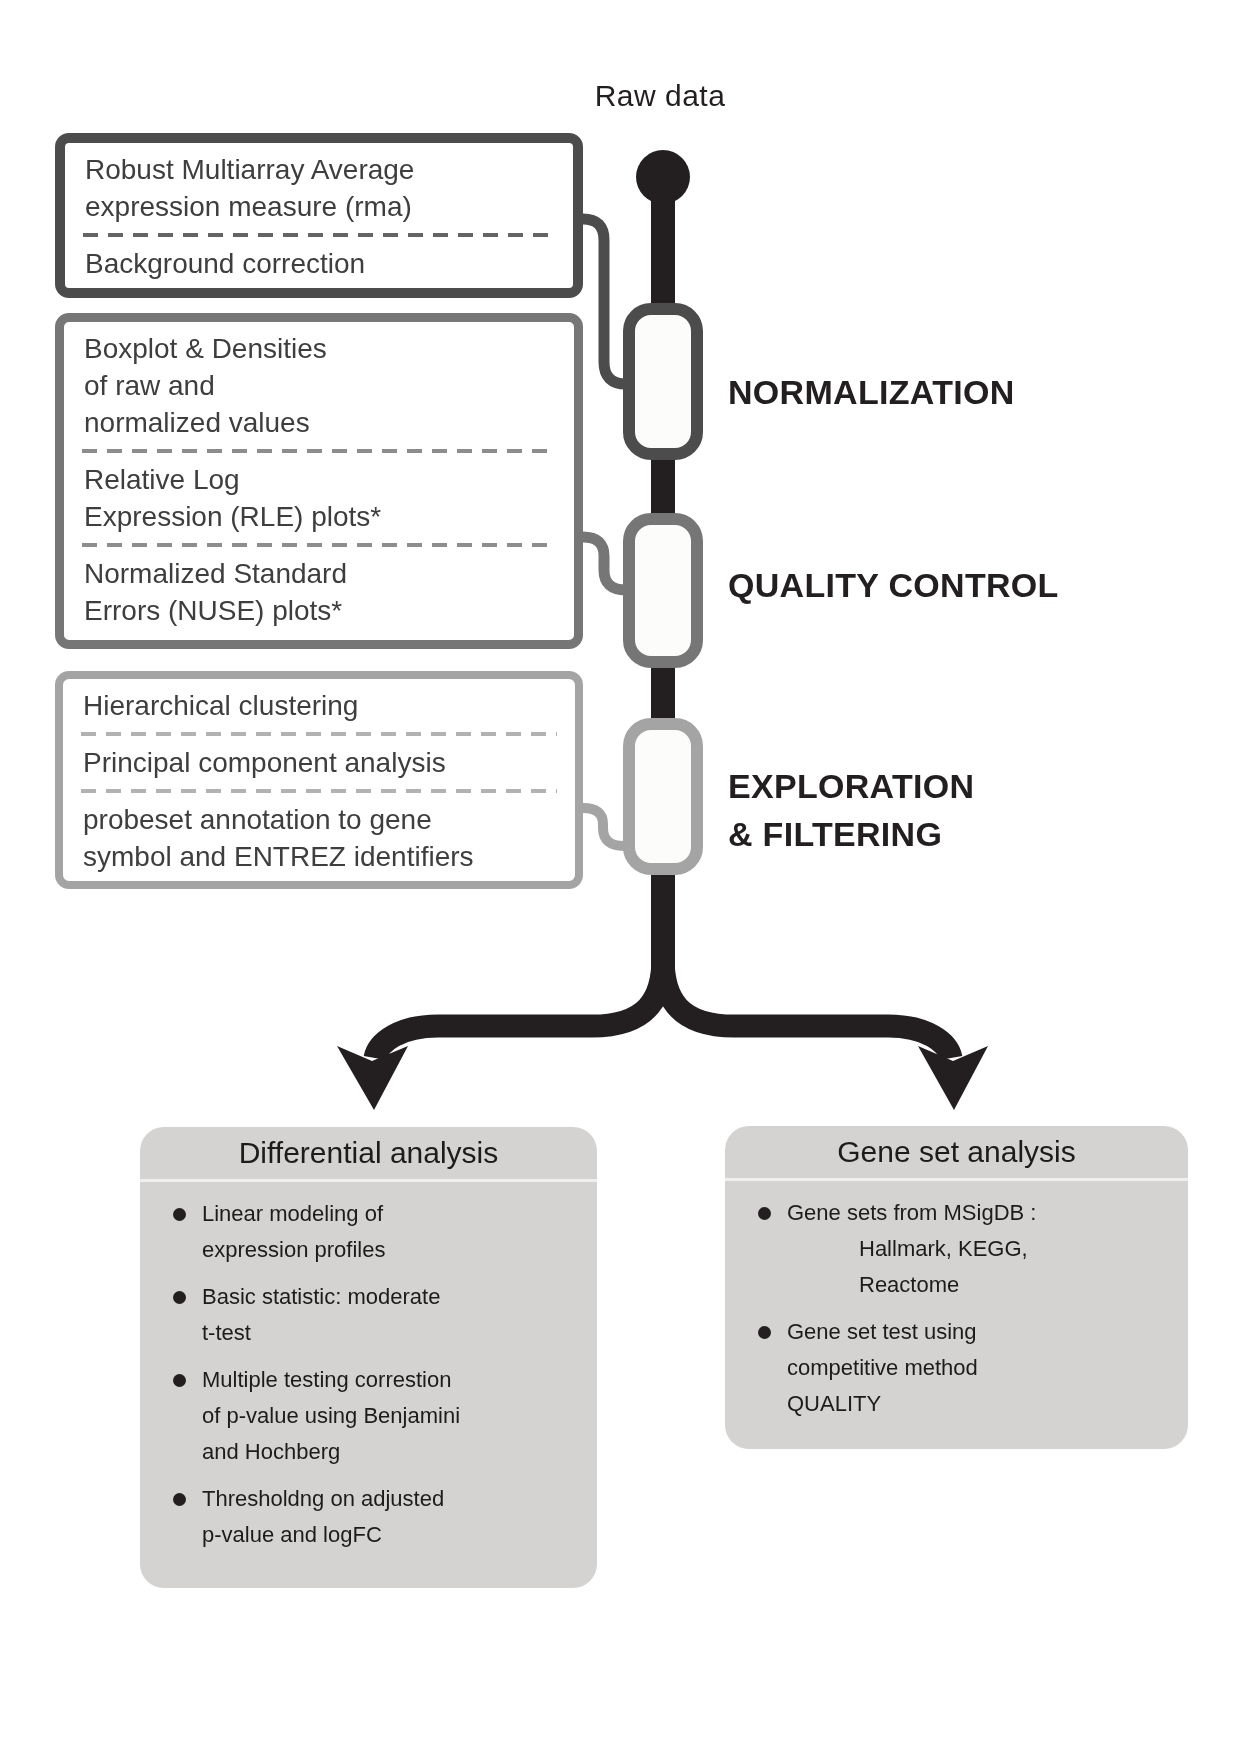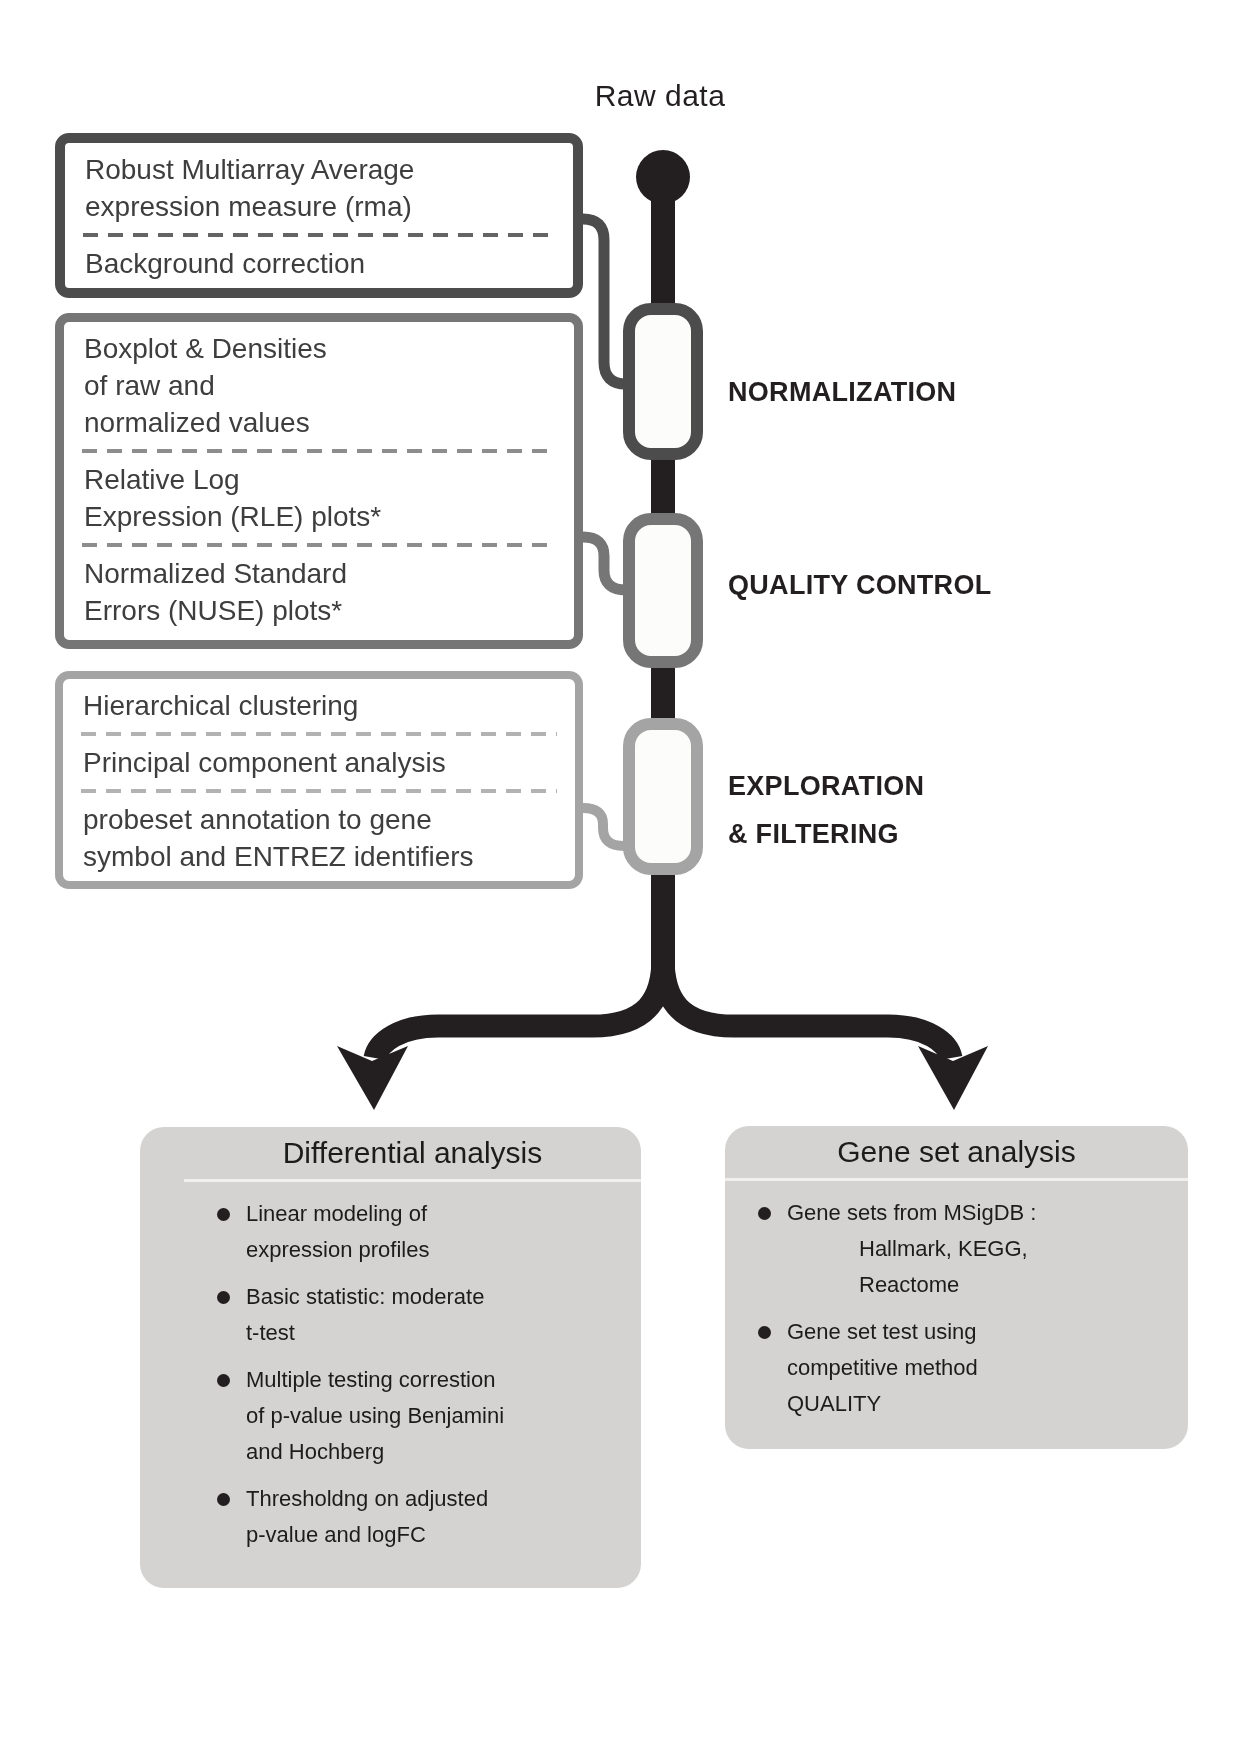--- a/index.html
+++ b/index.html
@@ -48,32 +48,32 @@
   .node{
     position:absolute;left:623px;width:80px;box-sizing:border-box;
     background:var(--node-fill);border-radius:28px;
   }
   .node.n1{top:303px;height:157px;border:12px solid var(--tone-dark);}
   .node.n2{top:513px;height:155px;border:12px solid var(--tone-medium);}
   .node.n3{top:718px;height:157px;border:12px solid var(--tone-light);}
 
   .stage-label{
     position:absolute;left:728px;width:420px;color:var(--ink);
-    font-size:27px;font-weight:bold;line-height:48px;letter-spacing:.3px;
+    font-size:34px;font-weight:bold;line-height:48px;letter-spacing:.3px;
   }
   .stage-label.l1{top:368px;}
   .stage-label.l2{top:561px;}
   .stage-label.l3{top:762px;}
 
   
   .card{
     position:absolute;background:var(--card);border-radius:24px;
     color:var(--card-text);
   }
-  .card.diff{left:140px;top:1127px;width:457px;height:461px;padding-left:44px;}
+  .card.diff{left:140px;top:1127px;width:457px;height:461px;}
   .card.gene{left:725px;top:1126px;width:463px;height:323px;}
   .card-header{
     height:52px;display:flex;align-items:center;justify-content:center;
     font-size:30px;border-bottom:3px solid var(--card-divider);
   }
   .card-list{
     list-style:none;margin:14px 0 0 0;padding:0 10px 0 62px;
     font-size:22px;line-height:36px;
   }
   .card-list li{position:relative;margin-bottom:11px;}

